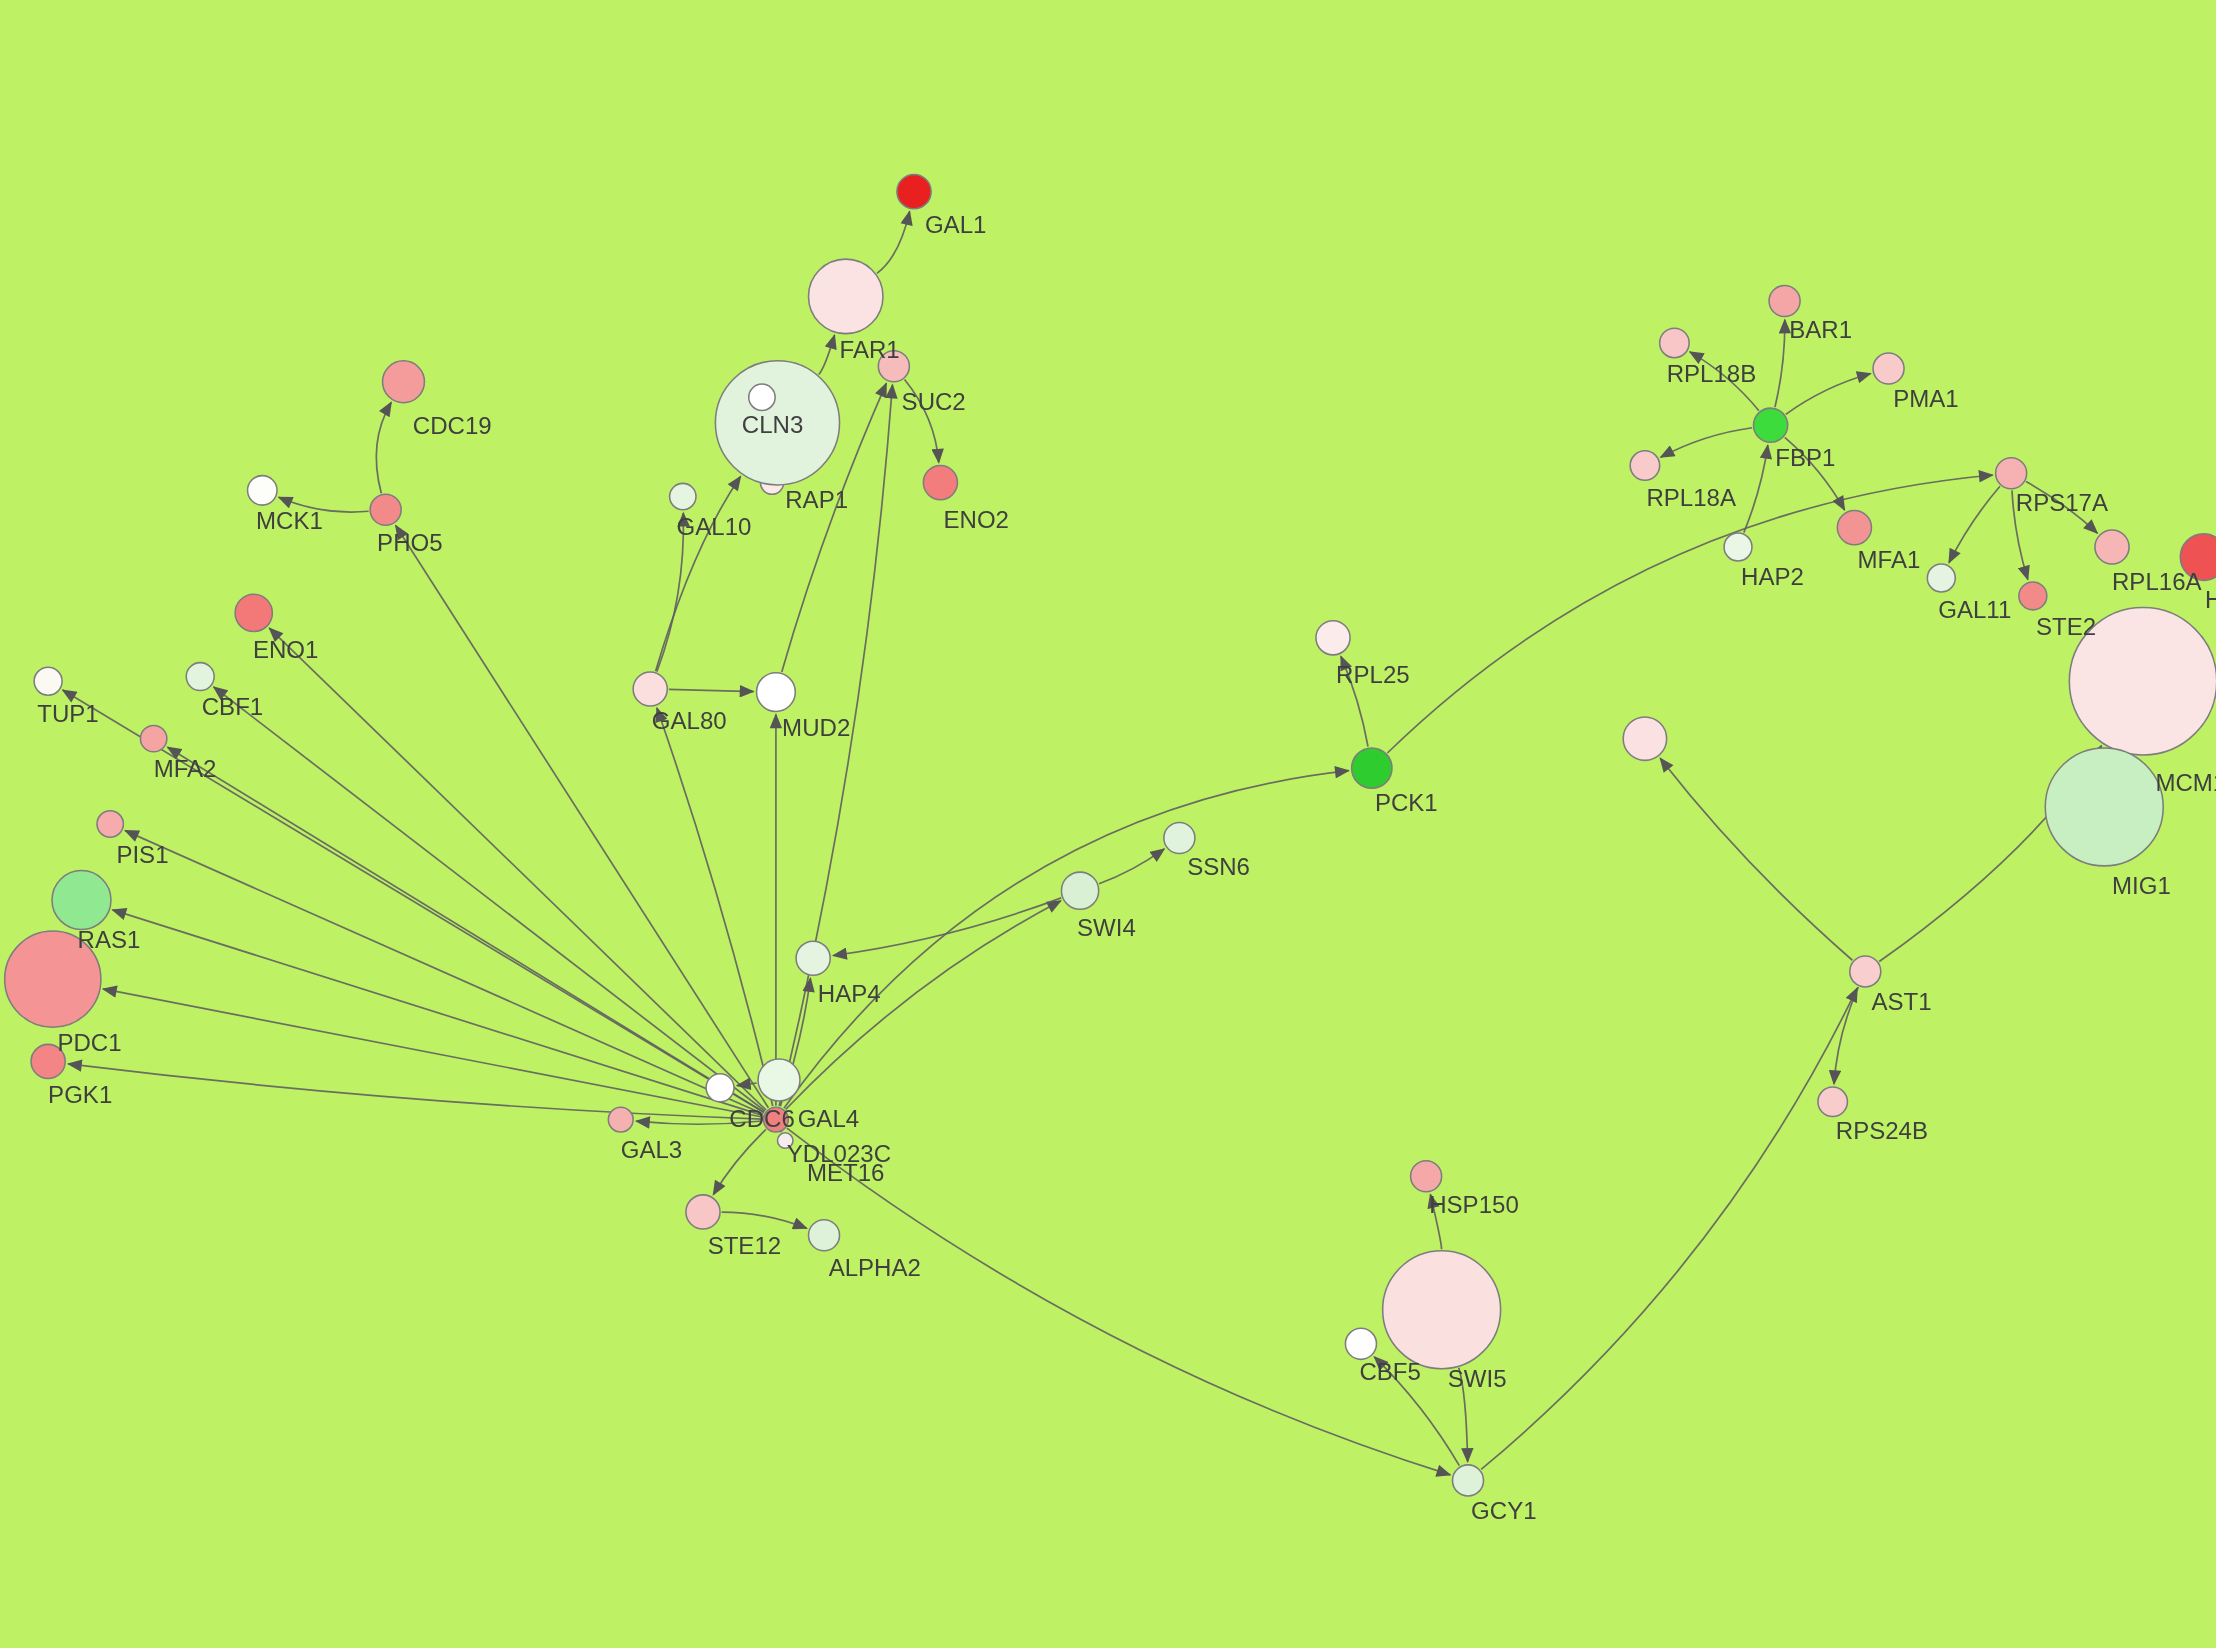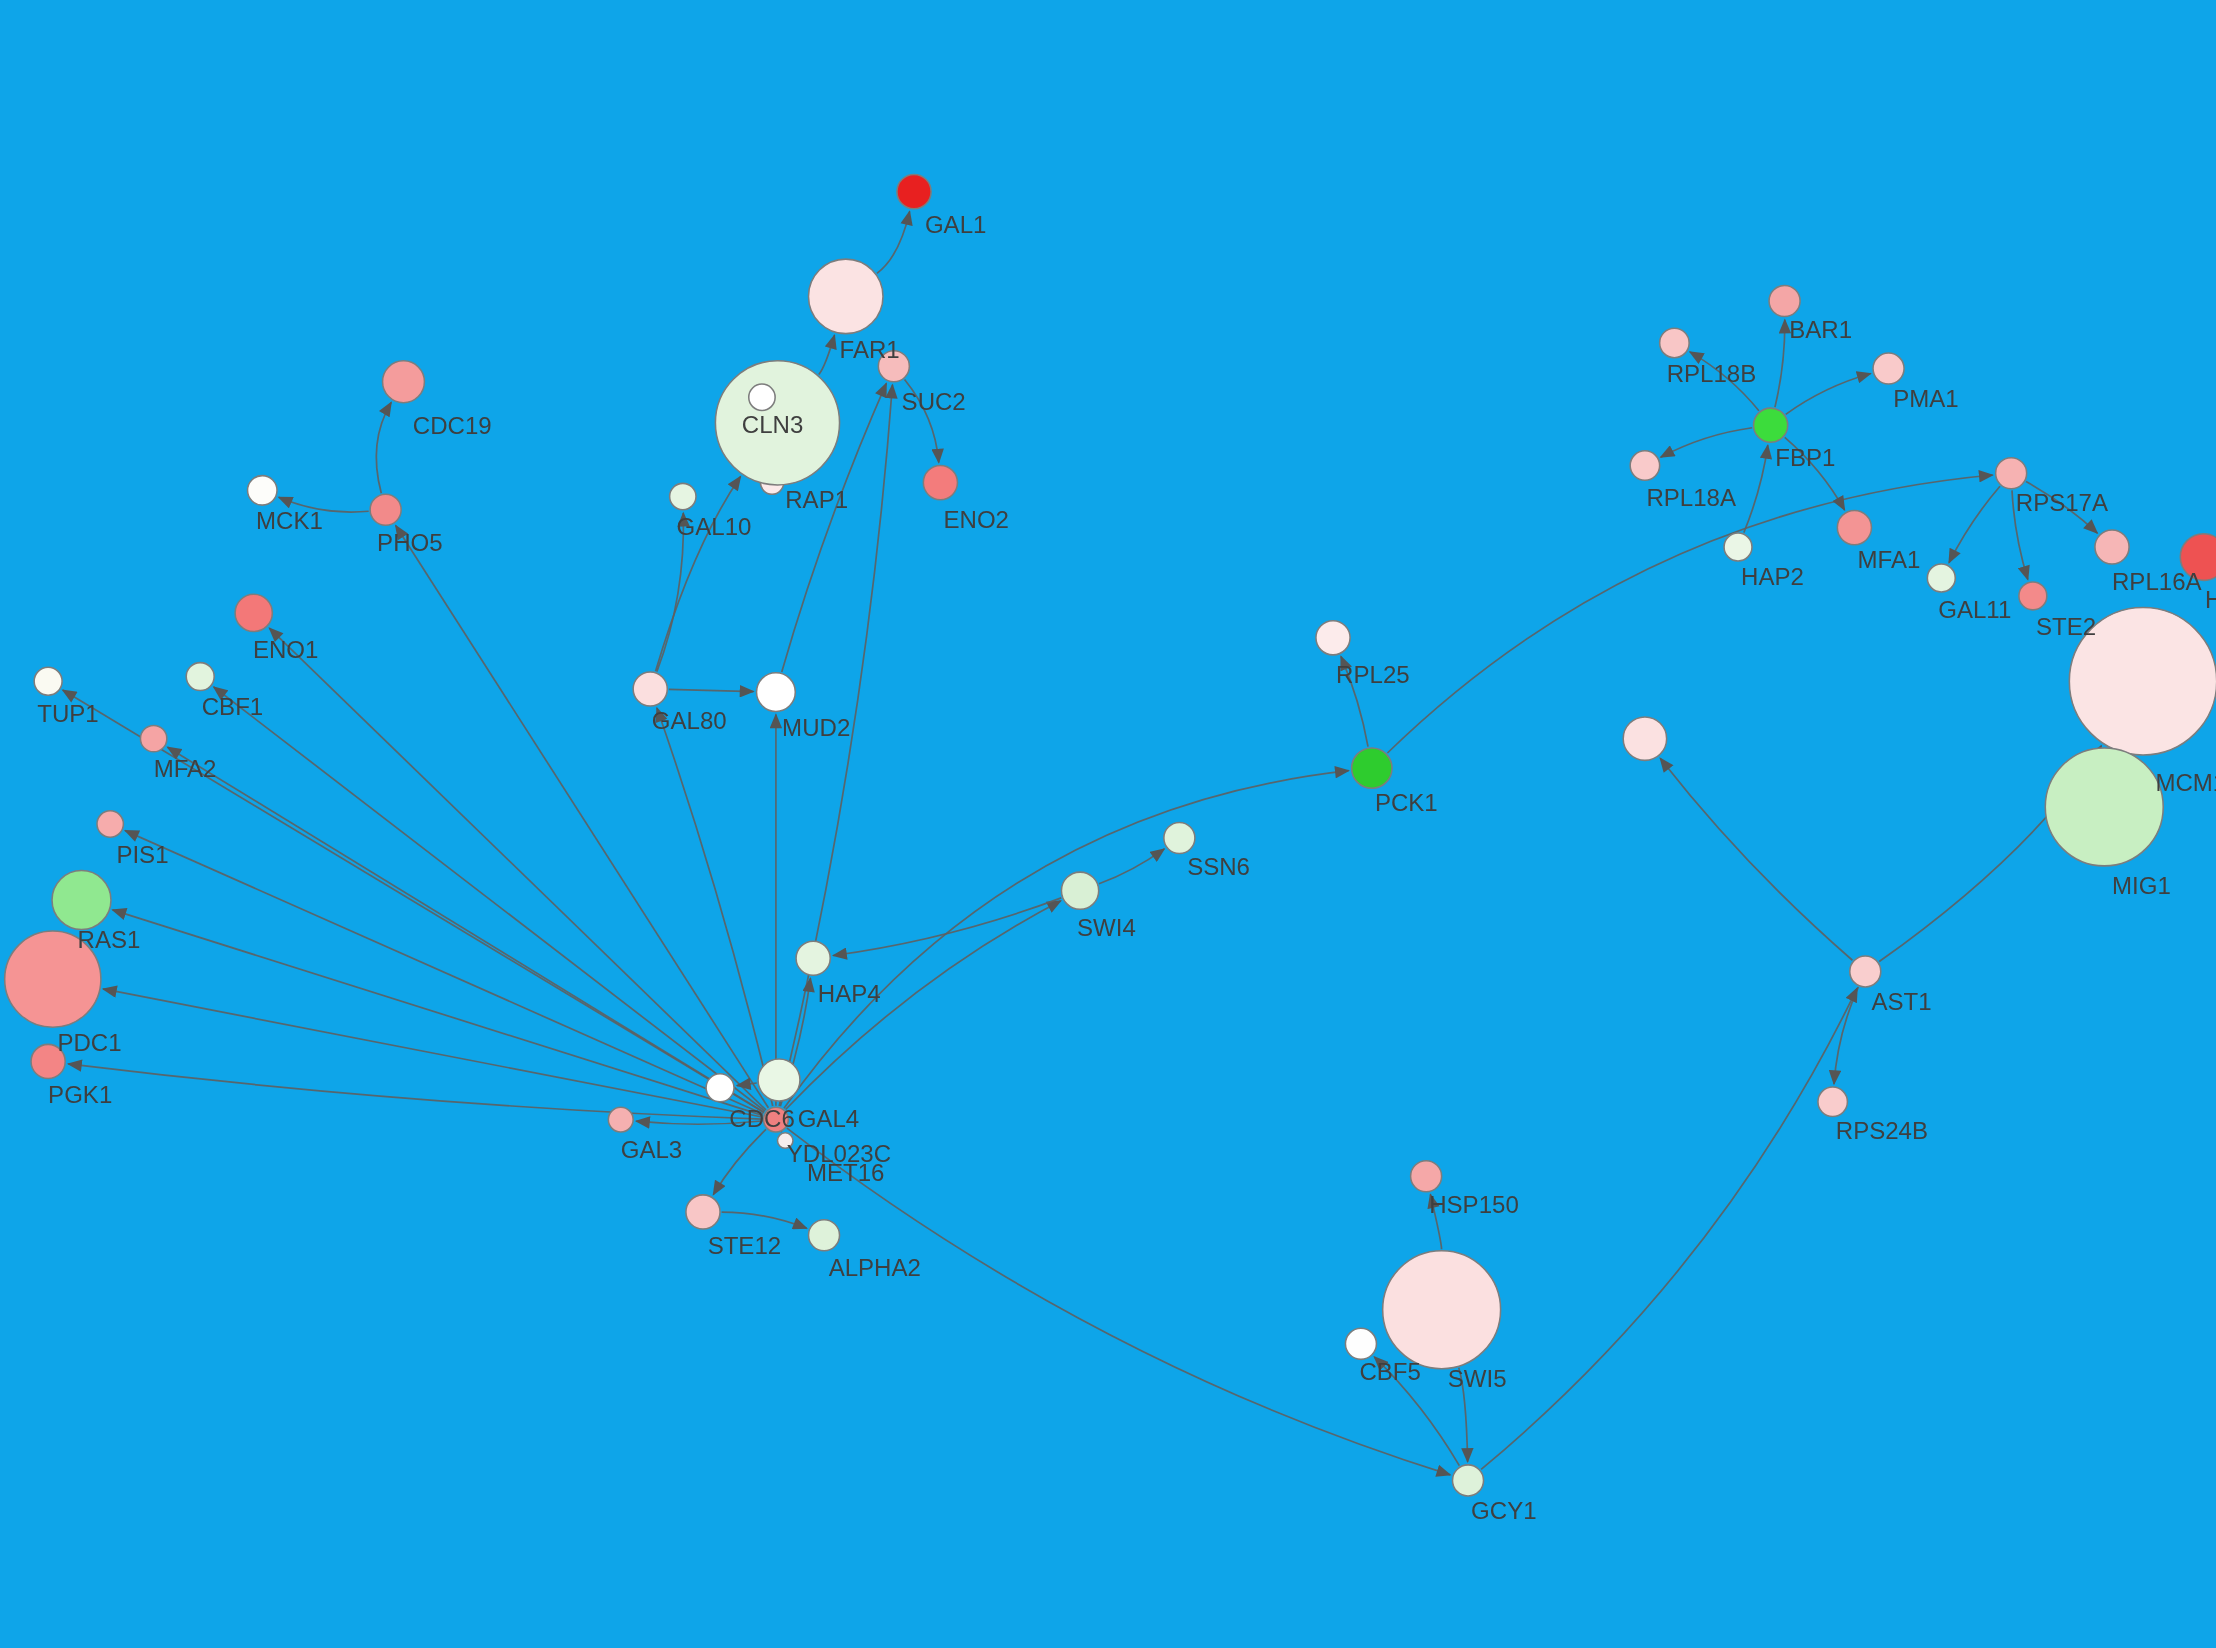--- a/index.html
+++ b/index.html
@@ -1,16 +1,16 @@
 <!DOCTYPE html>
 <html style="font-size:12.4px"><head>
 <meta charset="utf-8">
 <style>
   html,body{margin:0;padding:0;background:#ffffff;}
-  .stage{position:relative;width:2216px;height:1648px;background:#0ea5e9;overflow:hidden;}
+  .stage{position:relative;width:2216px;height:1648px;background:#bef264;overflow:hidden;}
   svg{display:block;}
   .node-label{font-family:"Liberation Sans","DejaVu Sans",sans-serif;font-size:31px;fill:#3f3f3f;}
   .edge{fill:none;stroke-width:2.2px;stroke-opacity:0.9;}
   .node{stroke-width:2px;}
 </style>
 </head>
 <body>
 
 <div class="stage">
   <svg xmlns="http://www.w3.org/2000/svg" width="2216" height="1648" viewBox="0 0 2856 2124">

